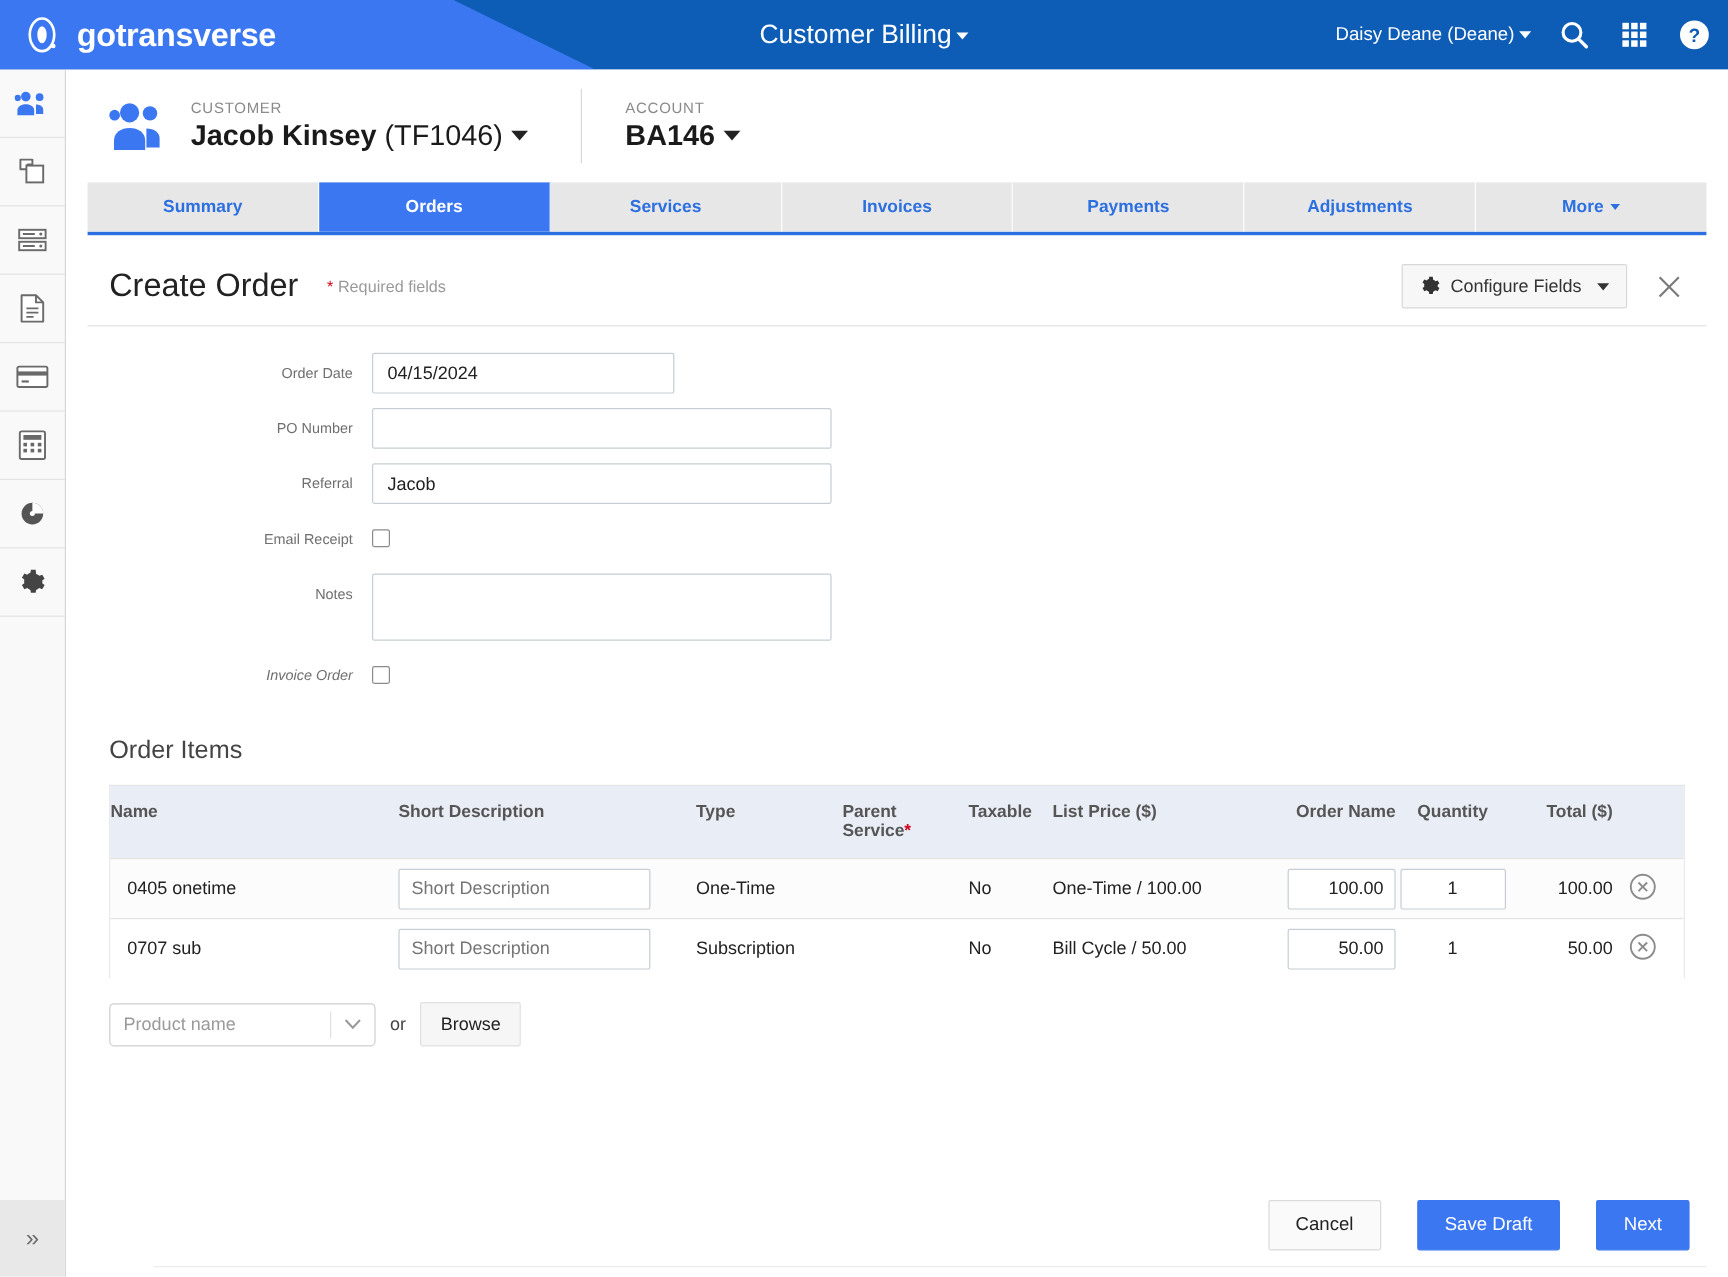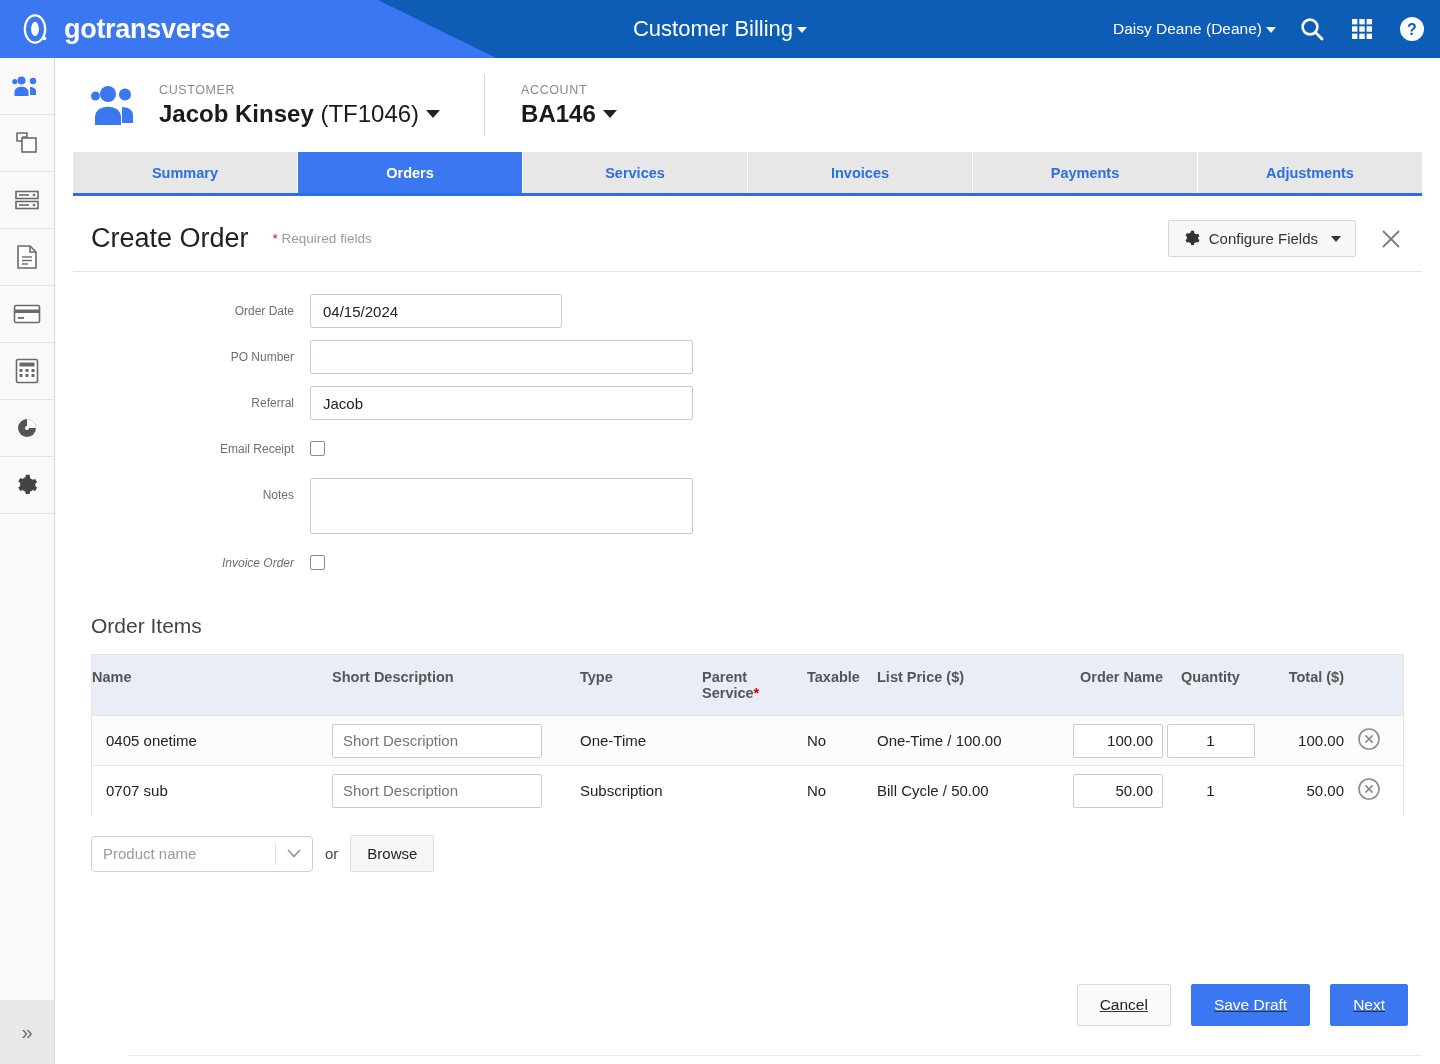--- a/index.html
+++ b/index.html
@@ -200,21 +200,21 @@
   .prod-select .sep { width: 1px; height: 22px; background: #e0e0e0; }
   .prod-select .arw { width: 36px; display: flex; align-items: center; justify-content: center; }
   .or-text { font-size: 15px; color: #444; }
   .btn-browse {
     border: 1px solid #e0e0e0; background: #f6f6f6; font-size: 15px;
     padding: 9px 16px; cursor: pointer; color: #222; border-radius: 2px;
   }
 
   
   .footer {
-    position: absolute; right: 32px; bottom: 38px; display: flex; gap: 20px; text-decoration: underline;
+    position: absolute; right: 32px; bottom: 22px; display: flex; gap: 30px;
   }
   .btn {
     font-size: 15.5px; padding: 0 22px; height: 42px; cursor: pointer;
     border-radius: 2px; display: flex; align-items: center; justify-content: center;
     font-family: "Liberation Sans", sans-serif;
   }
   .btn-cancel { background: #fafafa; border: 1px solid #dadada; color: #222; }
   .btn-primary { background: #3b77f0; border: 1px solid #3b77f0; color: #fff; }
   .bottom-rule {
     position: absolute; left: 73px; right: 18px; bottom: 8px; height: 1px; background: #ececec;
@@ -378,20 +378,24 @@
       </div>
     <div class="tab">
         <span>Invoices</span>
       </div>
     <div class="tab">
         <span>Payments</span>
       </div>
     <div class="tab">
         <span>Adjustments</span>
       </div>
+    <div class="tab">
+        <span>More</span>
+        <i class="cd"></i>
+      </div>
   </div>
 
   <div class="page-head">
     <div class="page-title">Create Order</div>
     <div class="req-note"><span class="req-star">*</span> <span>Required fields</span></div>
     <div class="spacer"></div>
     <div class="btn-configure">
       <svg width="17" height="17" viewBox="0 0 24 24">
         <path fill="#333" d="M12 8.2a3.8 3.8 0 1 0 0 7.6 3.8 3.8 0 0 0 0-7.6zm9.4 3.8c0-.6-.05-1.1-.15-1.65l2.1-1.6-2.1-3.6-2.5 1a8 8 0 0 0-2.85-1.65L15.5.9h-4.2l-.4 2.6a8 8 0 0 0-2.85 1.65l-2.5-1-2.1 3.6 2.1 1.6c-.1.55-.15 1.05-.15 1.65s.05 1.1.15 1.65l-2.1 1.6 2.1 3.6 2.5-1a8 8 0 0 0 2.85 1.65l.4 2.6h4.2l.4-2.6a8 8 0 0 0 2.85-1.65l2.5 1 2.1-3.6-2.1-1.6c.1-.55.15-1.05.15-1.65z"></path>
       </svg>

